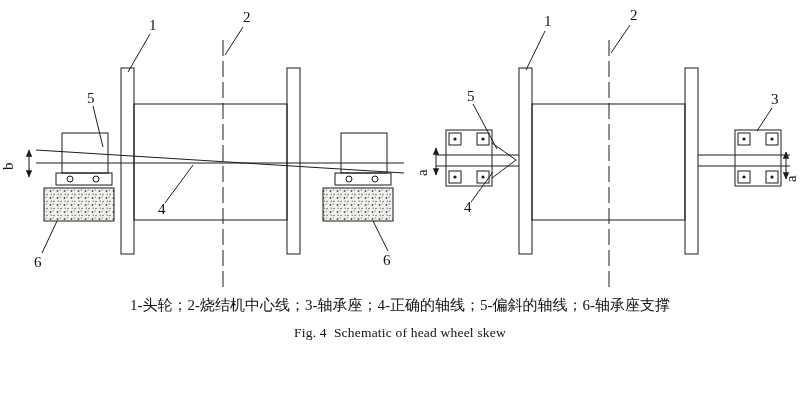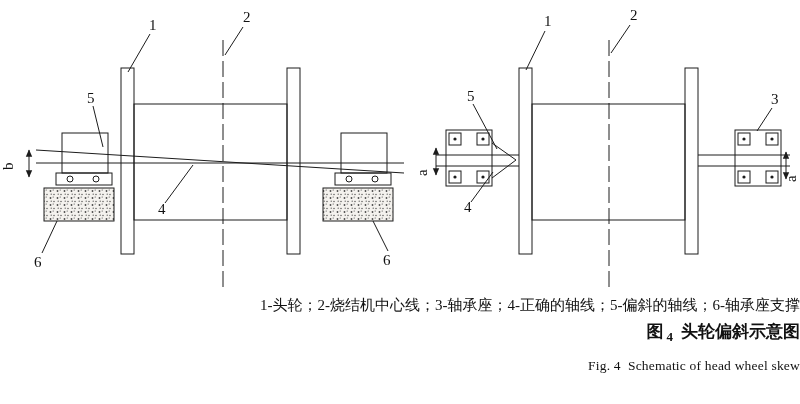--- a/index.html
+++ b/index.html
@@ -1,21 +1,21 @@
 <!DOCTYPE html>
 <html><head>
 <meta charset="utf-8">
 <style>
   html,body { margin:0; padding:0; background:#ffffff; }
   .page { width:800px; height:404px; background:#ffffff; overflow:hidden;
           font-family:"Liberation Serif", serif; color:#111; }
   .diagram { display:block; }
   .s  { stroke:#1c1c1c; stroke-width:1; fill:none; }
   .t  { fill:#111; stroke:none; font-family:"Liberation Serif", serif; font-size:15px; }
-  .captions p { margin:0; text-align:right; white-space:pre-wrap; }
+  .captions p { margin:0; text-align:center; white-space:pre-wrap; }
   .legend1, .legend2 { line-height:26px; font-size:15px; }
   .cn { line-height:28px; font-size:17px; font-weight:bold; }
   .cn .num { font-size:13px; vertical-align:-4px; margin:0 8px 0 3px; font-weight:bold; }
   .en { line-height:30px; font-size:13.5px; letter-spacing:0.2px; }
 </style>
 </head>
 <body>
 
 <div class="page">
 
@@ -137,17 +137,16 @@
       <line class="s" x1="471" y1="202" x2="493" y2="172"></line>
       <text class="t" x="464" y="212">4</text>
 
       <line class="s" x1="772" y1="108" x2="757" y2="131"></line>
       <text class="t" x="771" y="104">3</text>
     </g>
   </svg>
 
   <div class="captions">
     <p class="legend1">1-头轮；2-烧结机中心线；3-轴承座；4-正确的轴线；5-偏斜的轴线；6-轴承座支撑</p>
-    <p class="cn"><span>图</span><span class="num">4</span><span>头轮偏斜示意图</span></p>
     <p class="en">Fig. 4  Schematic of head wheel skew</p>
   </div>
 
 </div>
 
 </body></html>

